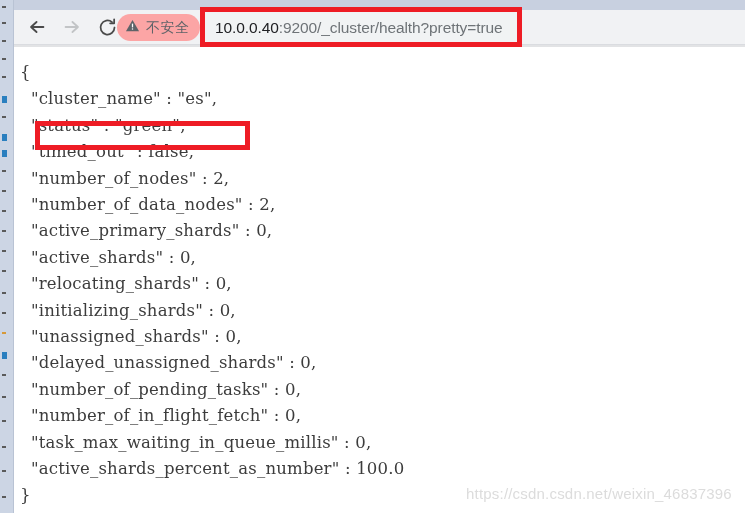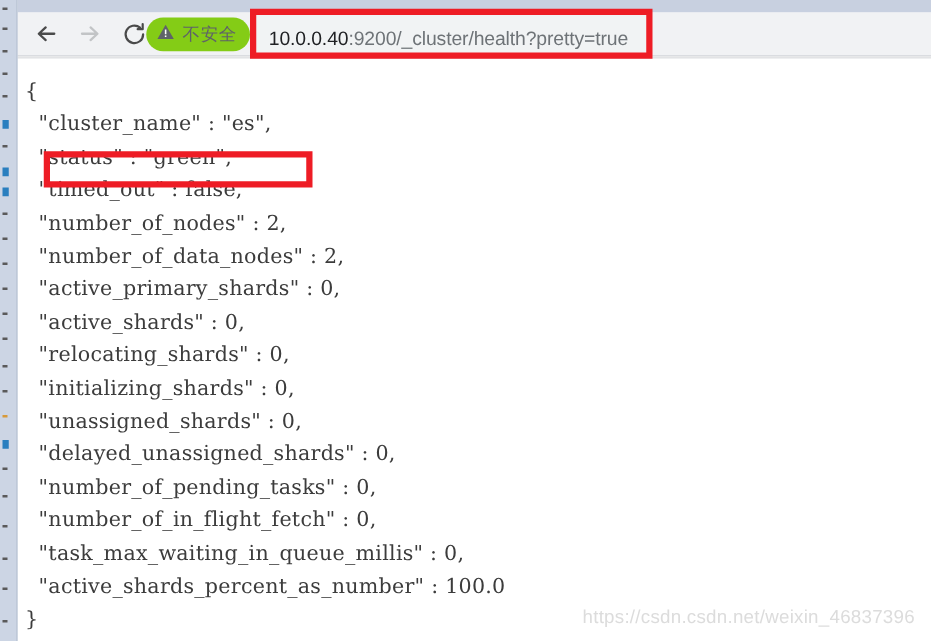--- a/index.html
+++ b/index.html
@@ -76,39 +76,39 @@
   
   #security-chip {
     position: absolute;
     left: 117px; top: 14px;
     height: 27px;
     display: flex;
     align-items: center;
     gap: 6px;
     padding: 0 10px 0 8px;
     border-radius: 14px;
-    background: #84cc16;
+    background: #fca5a5;
   }
   #security-chip .warn-ico { display: block; }
   #security-label {
     font-family: "DejaVu Sans", "Liberation Sans", sans-serif;
     font-size: 14px;
     color: #5f6368;
     white-space: nowrap;
     letter-spacing: 0.5px;
   }
 
   
   #url-field {
     position: absolute;
     left: 206px; top: 14px;
     width: 311px; height: 27px;
     background: #f1f3f4;
     display: flex;
-    align-items: flex-end;
+    align-items: center;
     padding-left: 9px;
     overflow: hidden;
   }
   #url-text {
     font-family: "Liberation Sans", sans-serif;
     font-size: 15.5px;
     color: #6e7377;
     white-space: nowrap;
     letter-spacing: -0.1px;
   }

